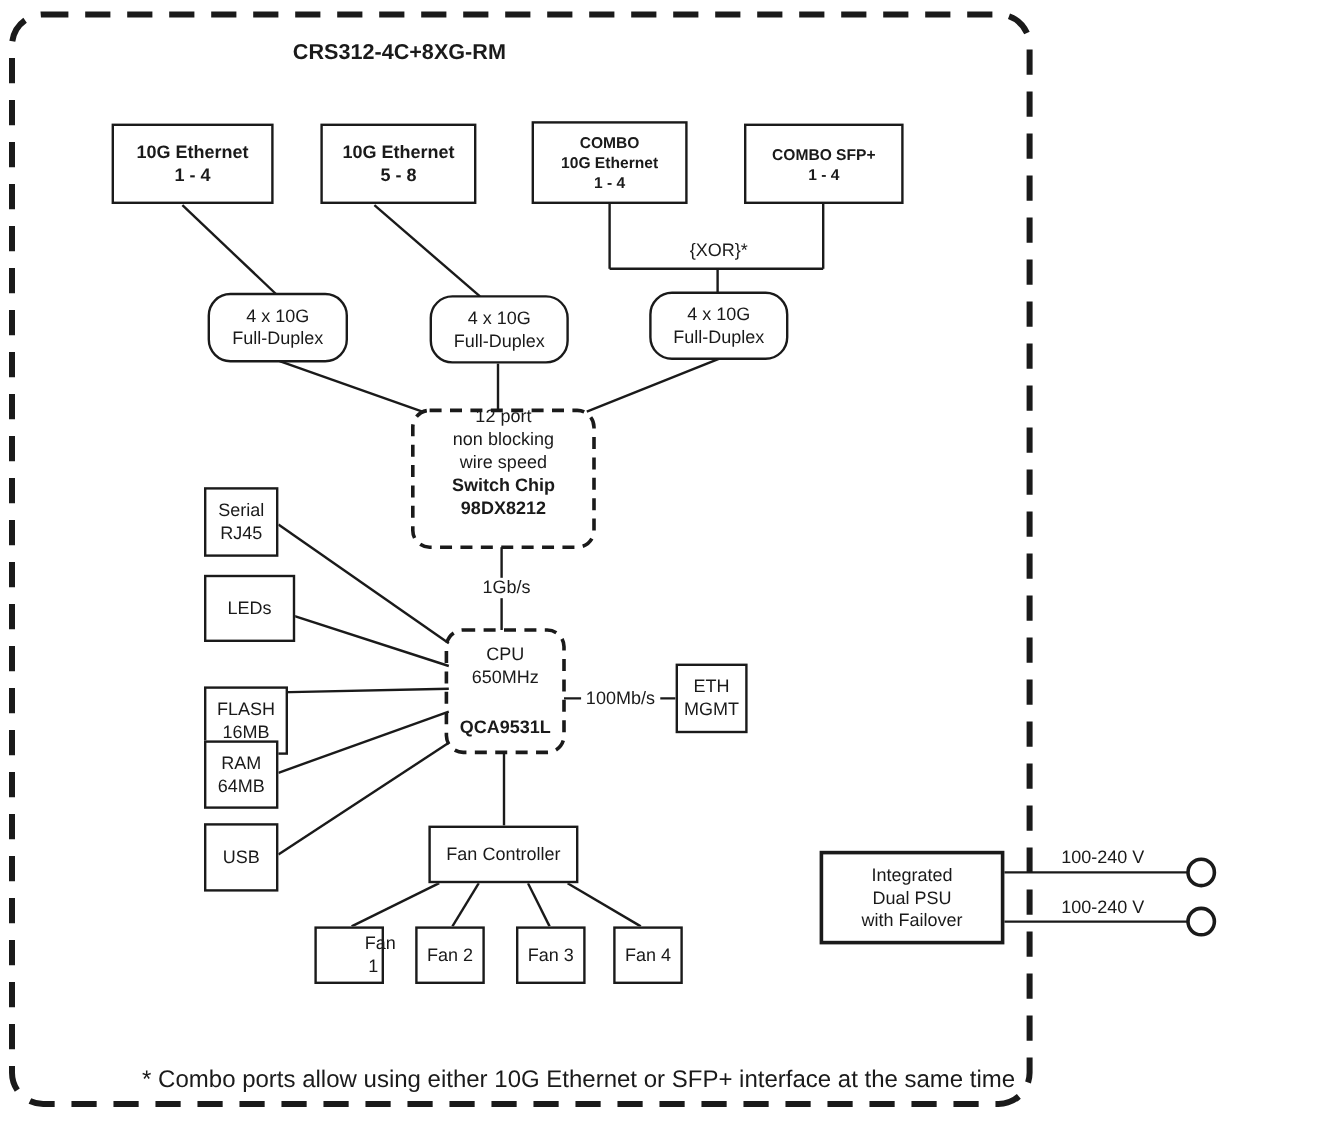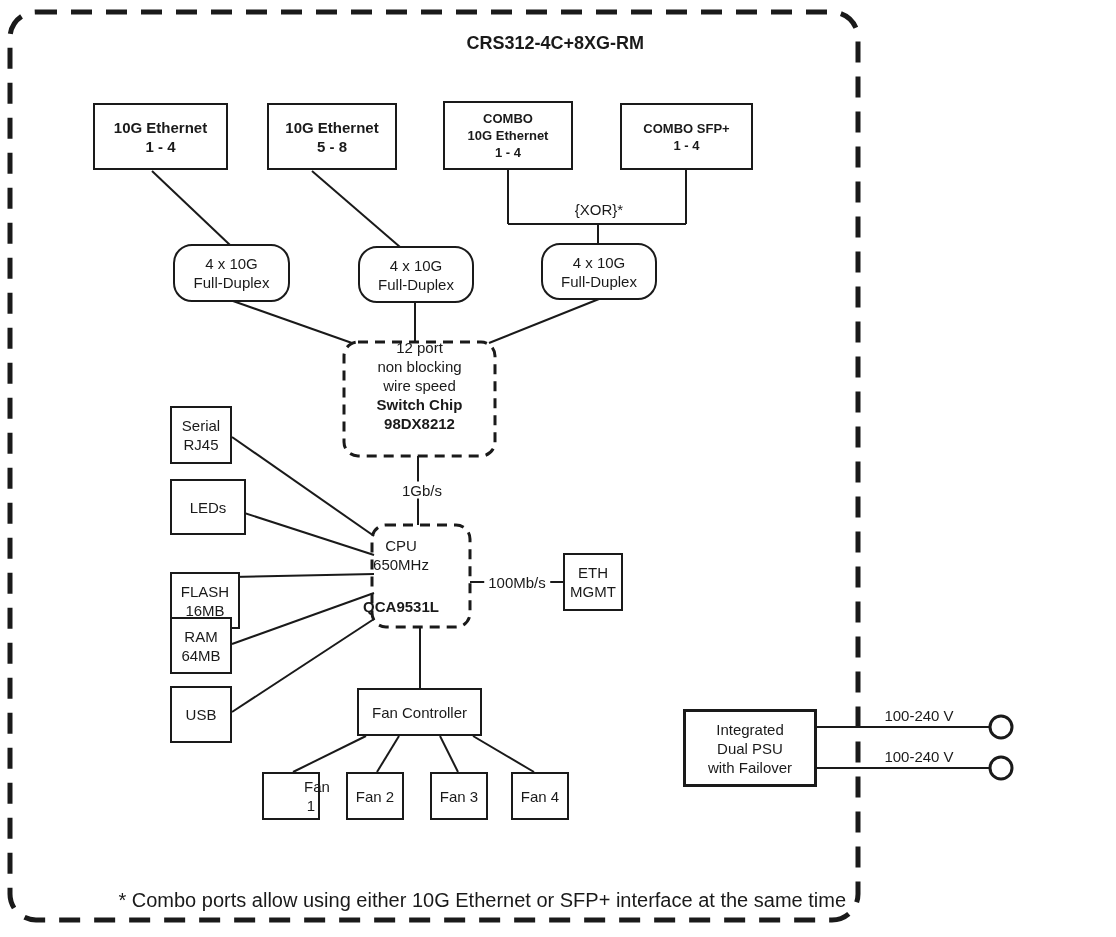--- a/index.html
+++ b/index.html
@@ -16,21 +16,21 @@
   }
   .box.bold{font-weight:bold;}
   .box.small{font-size:13px;line-height:17px;}
   .box.rounded{border-radius:19px;}
   .box.noborder{border:none;background:transparent;}
   .box.thick{border-width:3px;}
   .b{font-weight:bold;}
   .gap{height:23px;}
   .title{
     position:absolute;z-index:2;left:244px;top:33px;width:400px;
-    text-align:right;font-size:18px;font-weight:bold;
+    text-align:left;font-size:18px;font-weight:bold;
   }
   .edge-label{
     position:absolute;z-index:3;transform:translate(-50%,-50%);
     background:#fff;padding:0 4px;font-size:15px;white-space:nowrap;
   }
   .edge-label.nobg{background:transparent;padding:0;}
   .footnote{
     position:absolute;z-index:2;left:0;top:889px;width:846px;
     text-align:right;font-size:20px;
   }
@@ -129,21 +129,21 @@
     <span>16MB</span>
   </div>
   <div class="box" style="left:170px;top:617px;width:62px;height:57px;">
     <span>RAM</span>
     <span>64MB</span>
   </div>
   <div class="box" style="left:170px;top:686px;width:62px;height:57px;">
     <span>USB</span>
   </div>
 
-  <div class="box noborder" style="left:354px;top:530px;width:94px;height:92px;">
+  <div class="box noborder" style="left:374px;top:530px;width:94px;height:92px;">
     <span>CPU</span>
     <span>650MHz</span>
     <span class="gap"></span>
     <span class="b">QCA9531L</span>
   </div>
 
   <div class="box" style="left:563px;top:553px;width:60px;height:58px;">
     <span>ETH</span>
     <span>MGMT</span>
   </div>
@@ -157,21 +157,21 @@
   <div class="box" style="left:346px;top:772px;width:58px;height:48px;">
     <span>Fan 2</span>
   </div>
   <div class="box" style="left:430px;top:772px;width:58px;height:48px;">
     <span>Fan 3</span>
   </div>
   <div class="box" style="left:511px;top:772px;width:58px;height:48px;">
     <span>Fan 4</span>
   </div>
 
-  <div class="box thick" style="left:683px;top:709px;width:134px;height:78px;">
+  <div class="box thick" style="left:683px;top:709px;width:154px;height:78px;">
     <span>Integrated</span>
     <span>Dual PSU</span>
     <span>with Failover</span>
   </div>
 
   <div class="edge-label nobg" style="left:599px;top:209px;">{XOR}*</div>
   <div class="edge-label" style="left:422px;top:490px;">1Gb/s</div>
   <div class="edge-label" style="left:517px;top:582px;">100Mb/s</div>
   <div class="edge-label nobg" style="left:919px;top:715px;">100-240 V</div>
   <div class="edge-label nobg" style="left:919px;top:756px;">100-240 V</div>

